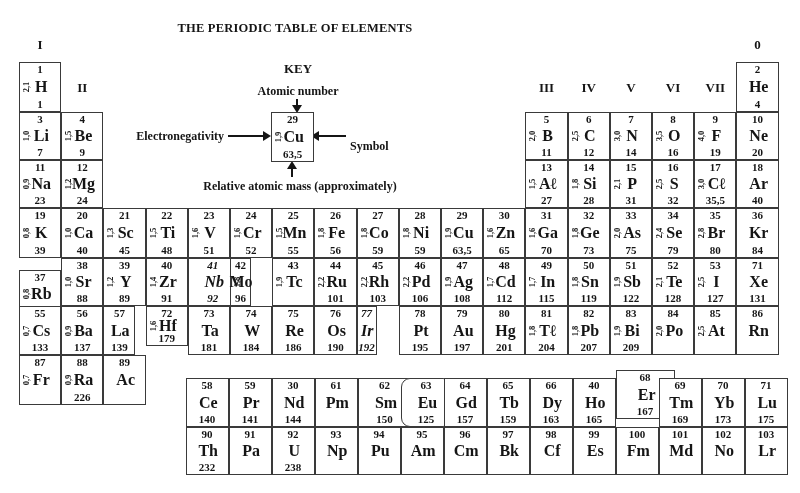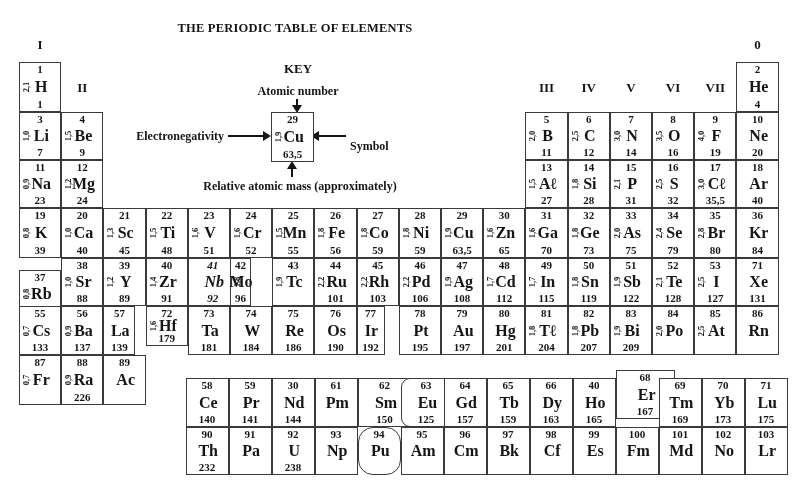--- a/index.html
+++ b/index.html
@@ -466,21 +466,21 @@
     <span class="num">75</span>
     <span class="sym">Re</span>
     <span class="mass">186</span>
   </div>
       <div class="cell" style="left: 314.4px; top: 306px; width: 42.2px; height: 49px;">
     <span class="en"></span>
     <span class="num">76</span>
     <span class="sym">Os</span>
     <span class="mass">190</span>
   </div>
-      <div class="cell" style="left: 356.6px; top: 306px; width: 28px; height: 49px;">
+      <div class="cell" style="left: 356.6px; top: 306px; width: 20px; height: 49px; font-style: italic;">
     <span class="en"></span>
     <span class="num">77</span>
     <span class="sym">Ir</span>
     <span class="mass">192</span>
   </div>
       <div class="cell" style="left: 398.8px; top: 306px; width: 42.2px; height: 49px;">
     <span class="en"></span>
     <span class="num">78</span>
     <span class="sym">Pt</span>
     <span class="mass">195</span>
@@ -652,21 +652,21 @@
     <span class="num">92</span>
     <span class="sym">U</span>
     <span class="mass">238</span>
   </div>
       <div class="cell" style="left: 314.5px; top: 427px; width: 43px; height: 48px;">
     <span class="en"></span>
     <span class="num">93</span>
     <span class="sym">Np</span>
     <span class="mass"></span>
   </div>
-      <div class="cell" style="left: 357.5px; top: 427px; width: 43px; height: 48px; border-radius: 15px;">
+      <div class="cell" style="left: 357.5px; top: 427px; width: 43px; height: 48px;">
     <span class="en"></span>
     <span class="num">94</span>
     <span class="sym">Pu</span>
     <span class="mass"></span>
   </div>
       <div class="cell" style="left: 400.5px; top: 427px; width: 43px; height: 48px;">
     <span class="en"></span>
     <span class="num">95</span>
     <span class="sym">Am</span>
     <span class="mass"></span>

